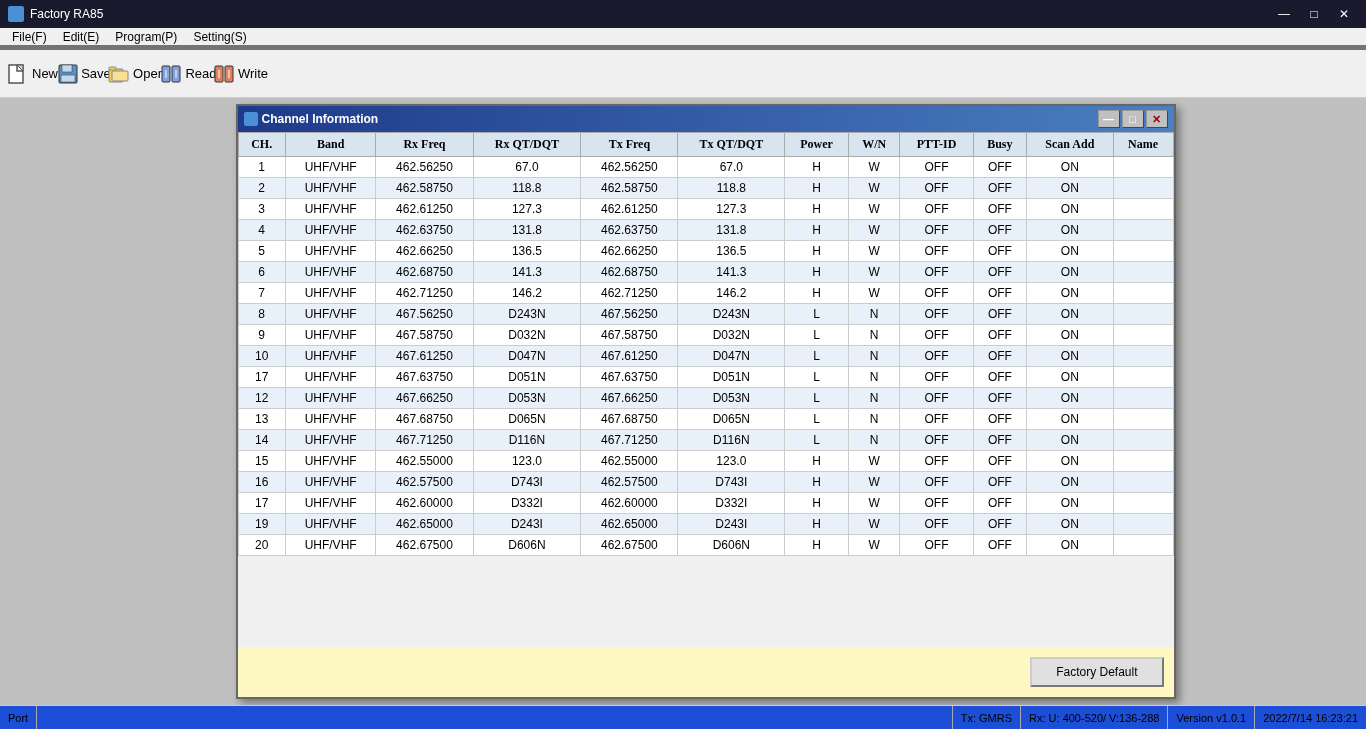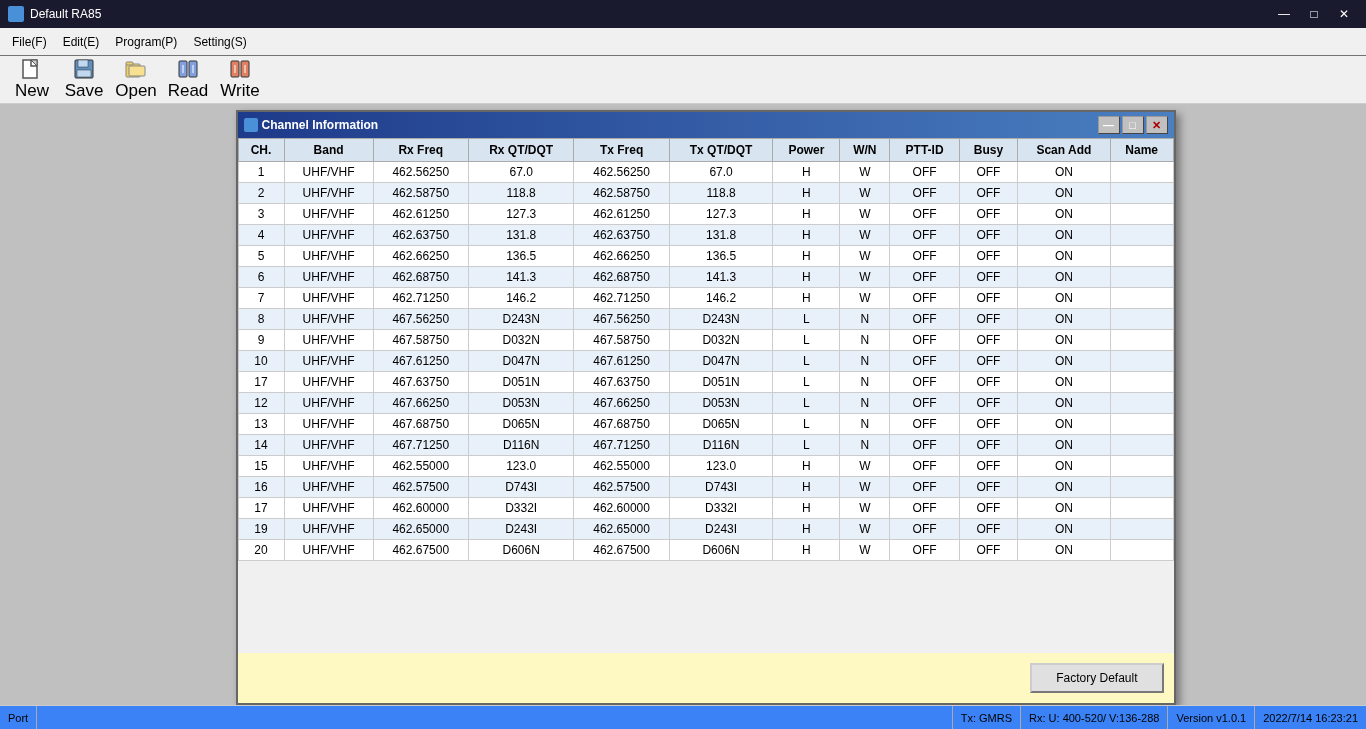--- a/index.html
+++ b/index.html
@@ -46,53 +46,53 @@
       cursor: pointer;
       font-size: 12px;
       display: flex;
       align-items: center;
       justify-content: center;
     }
 
     
     .menu-bar {
       background: #f0f0f0;
-      height: 28px;
-      display: flex;
-      align-items: center;
-      border-bottom: 1px solid #737373;
+      height: 22px;
+      display: flex;
+      align-items: center;
+      border-bottom: 5px solid #737373;
       padding: 0 4px;
     }
     .menu-item {
       padding: 2px 8px;
       cursor: pointer;
       font-size: 12px;
     }
 
     
     .toolbar {
       background: #f0f0f0;
       height: 48px;
       display: flex;
       align-items: center;
       padding: 4px 8px;
       gap: 4px;
       border-bottom: 1px solid #ccc;
     }
     .toolbar-btn {
       display: flex;
-      flex-direction: column;
+      flex-direction: row;
       align-items: center;
       justify-content: center;
       width: 48px;
       height: 40px;
       cursor: pointer;
       border: none;
       background: none;
-      font-size: 17px;
+      font-size: 13px;
       gap: 2px;
     }
     .toolbar-icon {
       width: 24px;
       height: 20px;
       display: flex;
       align-items: center;
       justify-content: center;
       font-size: 18px;
     }
@@ -177,20 +177,21 @@
     }
     .channel-table th {
       background: #d8e4f0;
       border: 1px solid #aaa;
       padding: 4px 6px;
       text-align: center;
       font-weight: bold;
       position: sticky;
       top: 0;
       z-index: 1;
+      font-family: Liberation Serif, serif;
     }
     .channel-table td {
       border: 1px solid #ccc;
       padding: 3px 6px;
       text-align: center;
       font-size: 12px;
     }
     .channel-table tr:nth-child(even) td { background: #e8f0fa; }
     .channel-table tr:nth-child(odd) td { background: #ffffff; }
 
@@ -214,42 +215,42 @@
       font-size: 12px;
       font-family: inherit;
     }
 
     
     .status-bar {
       position: fixed;
       bottom: 0;
       width: 1366px;
       height: 24px;
-      background: #3b82f6;
+      background: #1d4ed8;
       border-top: 1px solid #ccc;
       display: flex;
       align-items: center;
     }
     .status-segment {
       height: 100%;
       display: flex;
       align-items: center;
       padding: 0 8px;
       border-right: 1px solid #aaa;
       font-size: 11px;
     }
     .status-segment:last-child { border-right: none; margin-left: auto; }
   </style>
 </head>
 <body>
 
 <div class="title-bar">
   <div class="title-bar-left">
     <div class="title-bar-icon"></div>
-    <span>Default RA85</span>
+    <span>Factory RA85</span>
   </div>
   <div class="title-bar-controls">
     <button class="title-btn">—</button>
     <button class="title-btn">□</button>
     <button class="title-btn close">✕</button>
   </div>
 </div>
 
 <div class="menu-bar">
   <div class="menu-item">File(F)</div>

